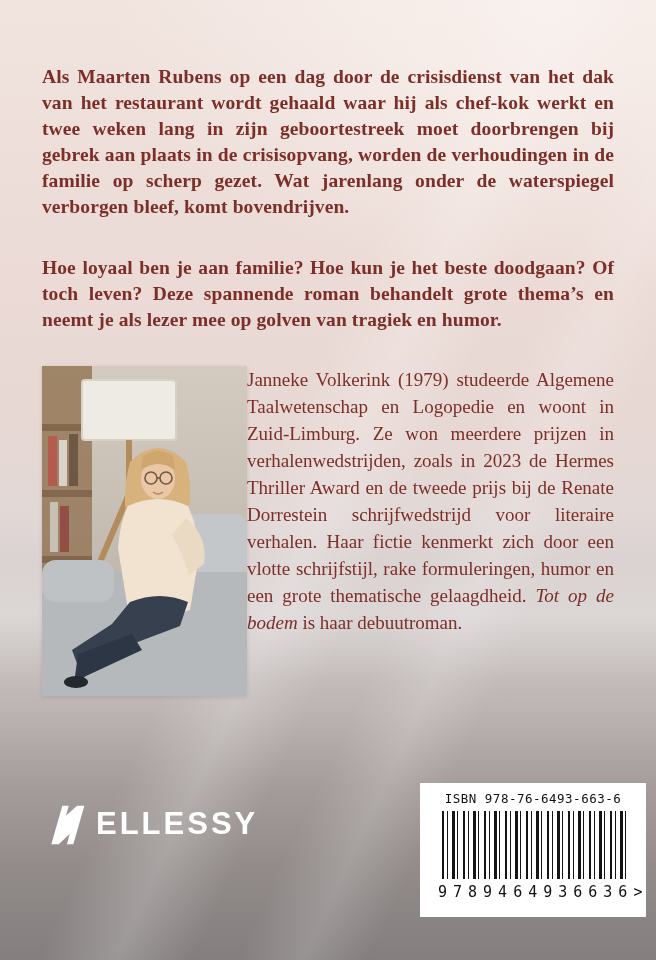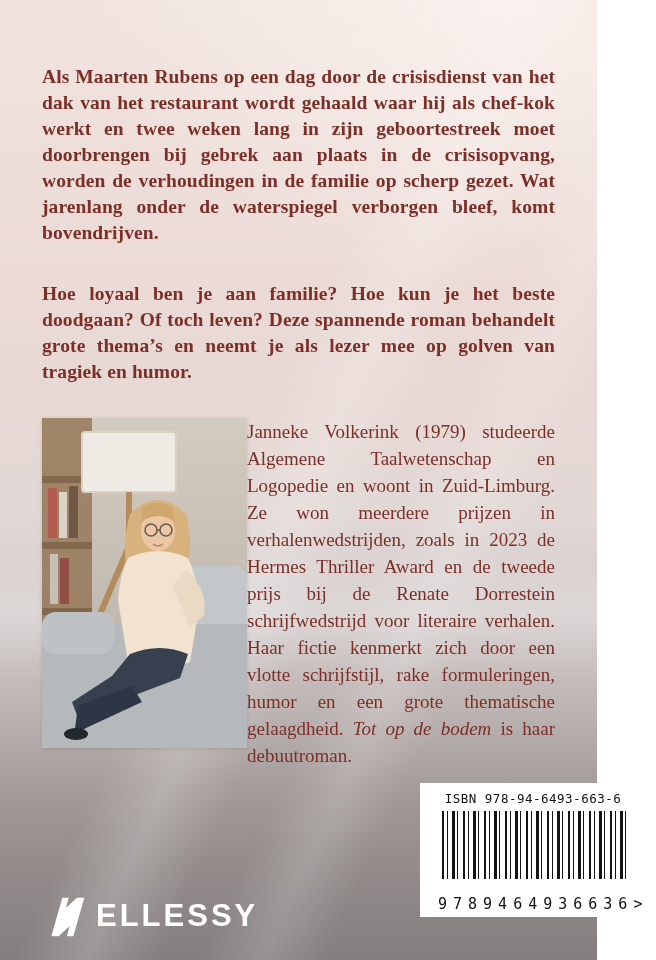--- a/index.html
+++ b/index.html
@@ -1,21 +1,21 @@
 <!DOCTYPE html>
 <html lang="nl"><head>
 <meta charset="utf-8">
 <style>
   * { margin: 0; padding: 0; box-sizing: border-box; }
   html, body { width: 656px; height: 960px; }
   body { overflow: hidden; font-family: "Liberation Serif", "DejaVu Serif", serif; }
 
   .page {
     position: relative;
-    width: 597px;
+    width: 656px;
     height: 960px;
     background: linear-gradient(180deg,
       #f1e4df 0%, #eedfda 14%, #ebdad5 30%, #e7d8d4 44%,
       #e1d8d6 54%, #d2cbca 64%, #bcb4b3 74%, #a49c9b 82%,
       #938c8b 90%, #847e7e 100%);
   }
   .bg-overlay {
     position: absolute; inset: 0; pointer-events: none;
     background:
       radial-gradient(120% 55% at 82% 0%, rgba(250,243,240,0.85) 0%, rgba(250,243,240,0) 55%),
@@ -55,21 +55,21 @@
     font-size: 19px;
     line-height: 27px;
     text-align: justify;
     color: #7c2e28;
   }
   .author-bio i { font-style: italic; }
 
   .publisher {
     position: absolute;
     left: 44px;
-    top: 894px;
+    top: 802px;
     display: flex;
     align-items: center;
     gap: 8px;
     color: #ffffff;
   }
   .publisher svg { display: block; }
   .publisher-name {
     font-family: "Liberation Sans", sans-serif;
     font-weight: bold;
     font-size: 31px;
@@ -99,21 +99,21 @@
     background: repeating-linear-gradient(90deg,
       #151515 0 2px,  #ffffff 2px 5px,
       #151515 5px 6px, #ffffff 6px 10px,
       #151515 10px 13px, #ffffff 13px 15px,
       #151515 15px 16px, #ffffff 16px 21px);
   }
   .barcode-digits {
     display: flex;
     justify-content: space-between;
     align-items: flex-end;
-    margin: 16px 16px 0 18px;
+    margin: 4px 16px 0 18px;
     font-family: "DejaVu Sans Mono", "Liberation Mono", monospace;
     font-size: 15px;
     color: #111111;
   }
   .barcode-digits .digits { letter-spacing: 6px; }
   .barcode-digits .suffix { letter-spacing: 0; }
 </style>
 </head>
 <body>
 
@@ -183,20 +183,20 @@
   </main>
 
   <div class="publisher">
     <svg width="44" height="44" viewBox="0 0 48 44">
       <path d="M8 44 L20 2 L27 2 L24 13 L36 2 L44 2 L32 44 L25 44 L28 33 L16 44 Z" fill="#ffffff"></path>
     </svg>
     <span class="publisher-name">ELLESSY</span>
   </div>
 
   <div class="barcode-panel">
-    <div class="isbn-label">ISBN 978-94-6493-663-6</div>
+    <div class="isbn-label">ISBN 978-76-6493-663-6</div>
     <div class="barcode-bars"></div>
     <div class="barcode-digits">
       <span class="digits">9789464936636</span>
       <span class="suffix">&gt;</span>
     </div>
   </div>
 </div>
 
 </body></html>

